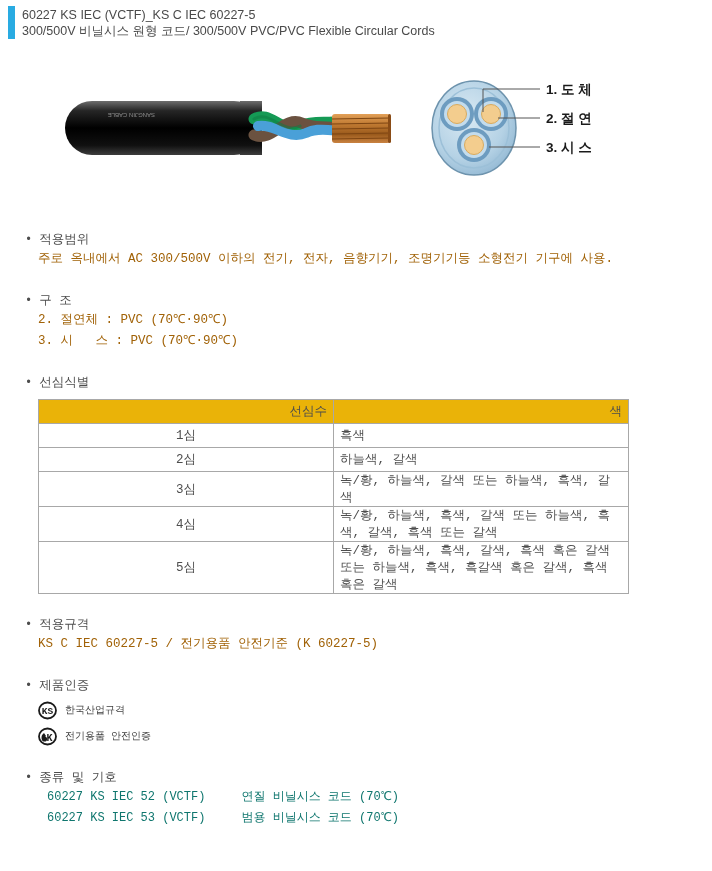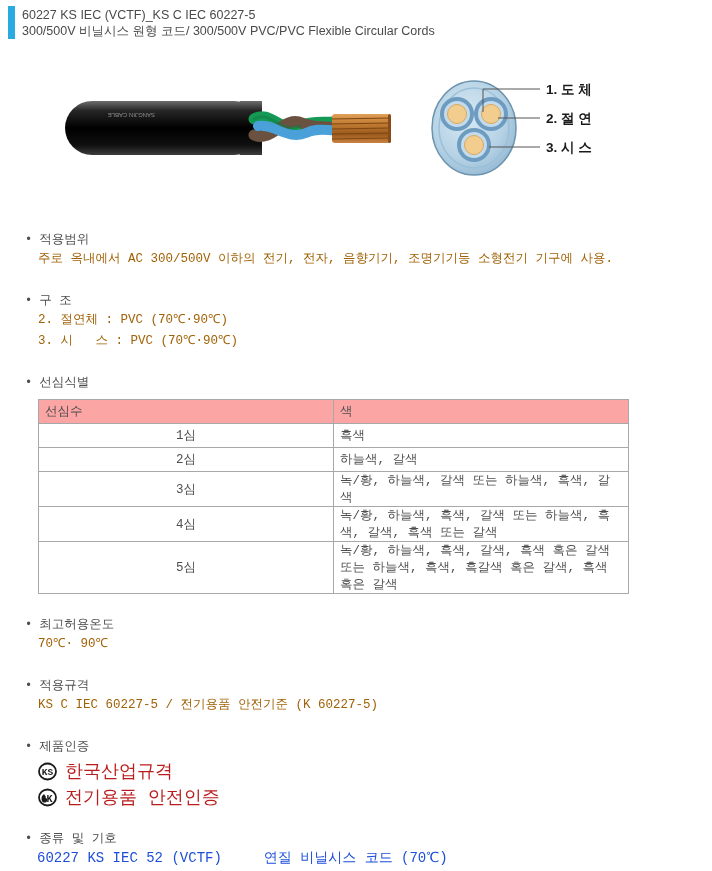--- a/index.html
+++ b/index.html
@@ -24,29 +24,29 @@
   .sec-body{margin-left:13px;font-size:12.5px;line-height:21px;color:#a16207;}
   .prewrap{white-space:pre-wrap;}
   .mt1{margin-top:9px;}   
   .mt2{margin-top:23px;}  
   
   table.core-table{border-collapse:collapse;margin:7px 0 0 13px;width:591px;table-layout:fixed;}
   .core-table th,.core-table td{
     border:1px solid #a8a8a8;font-size:12.5px;color:#4d4d4d;
     height:23px;padding:0 6px;font-weight:normal;
   }
-  .core-table th{background:#fca5a5;text-align:left;}
+  .core-table th{background:#eab308;text-align:right;}
   .core-table td.col-cores{text-align:center;width:62px;padding:0;}
   .core-table td.col-colors{text-align:left;}
   
   .cert-row{display:flex;align-items:center;margin:4px 0 0 13px;height:22px;}
   .cert-row svg{flex:0 0 auto;margin-right:8px;}
-  .cert-label{font-size:18px;color:#b91c1c;}
-  
-  .type-item{margin-left:12px;font-size:14px;line-height:21px;color:#1d4ed8;}
+  .cert-label{font-size:10px;color:#404040;}
+  
+  .type-item{margin-left:22px;font-size:12px;line-height:21px;color:#0f766e;}
 </style>
 </head>
 <body>
 
 <div class="header">
   <div class="accent-bar"></div>
   <div class="title-lines">
     <div class="title-line">60227 KS IEC (VCTF)_KS C IEC 60227-5</div>
     <div class="title-line">300/500V 비닐시스 원형 코드/ 300/500V PVC/PVC Flexible Circular Cords</div>
   </div>
@@ -175,24 +175,20 @@
           <td class="col-colors">녹/황, 하늘색, 흑색, 갈색 또는 하늘색, 흑색, 갈색, 흑색 또는 갈색</td>
         </tr>
         <tr>
           <td class="col-cores">5심</td>
           <td class="col-colors">녹/황, 하늘색, 흑색, 갈색, 흑색 혹은 갈색 또는 하늘색, 흑색, 흑갈색 혹은 갈색, 흑색 혹은 갈색</td>
         </tr>
       </tbody>
     </table>
   </div>
 
-  <div class="section mt2">
-    <div class="sec-title">최고허용온도</div>
-    <div class="sec-body">70℃· 90℃</div>
-  </div>
 
   <div class="section mt2">
     <div class="sec-title">적용규격</div>
     <div class="sec-body">KS C IEC 60227-5 / 전기용품 안전기준 (K 60227-5)</div>
   </div>
 
   <div class="section mt2">
     <div class="sec-title">제품인증</div>
 
     <div class="cert-row">

